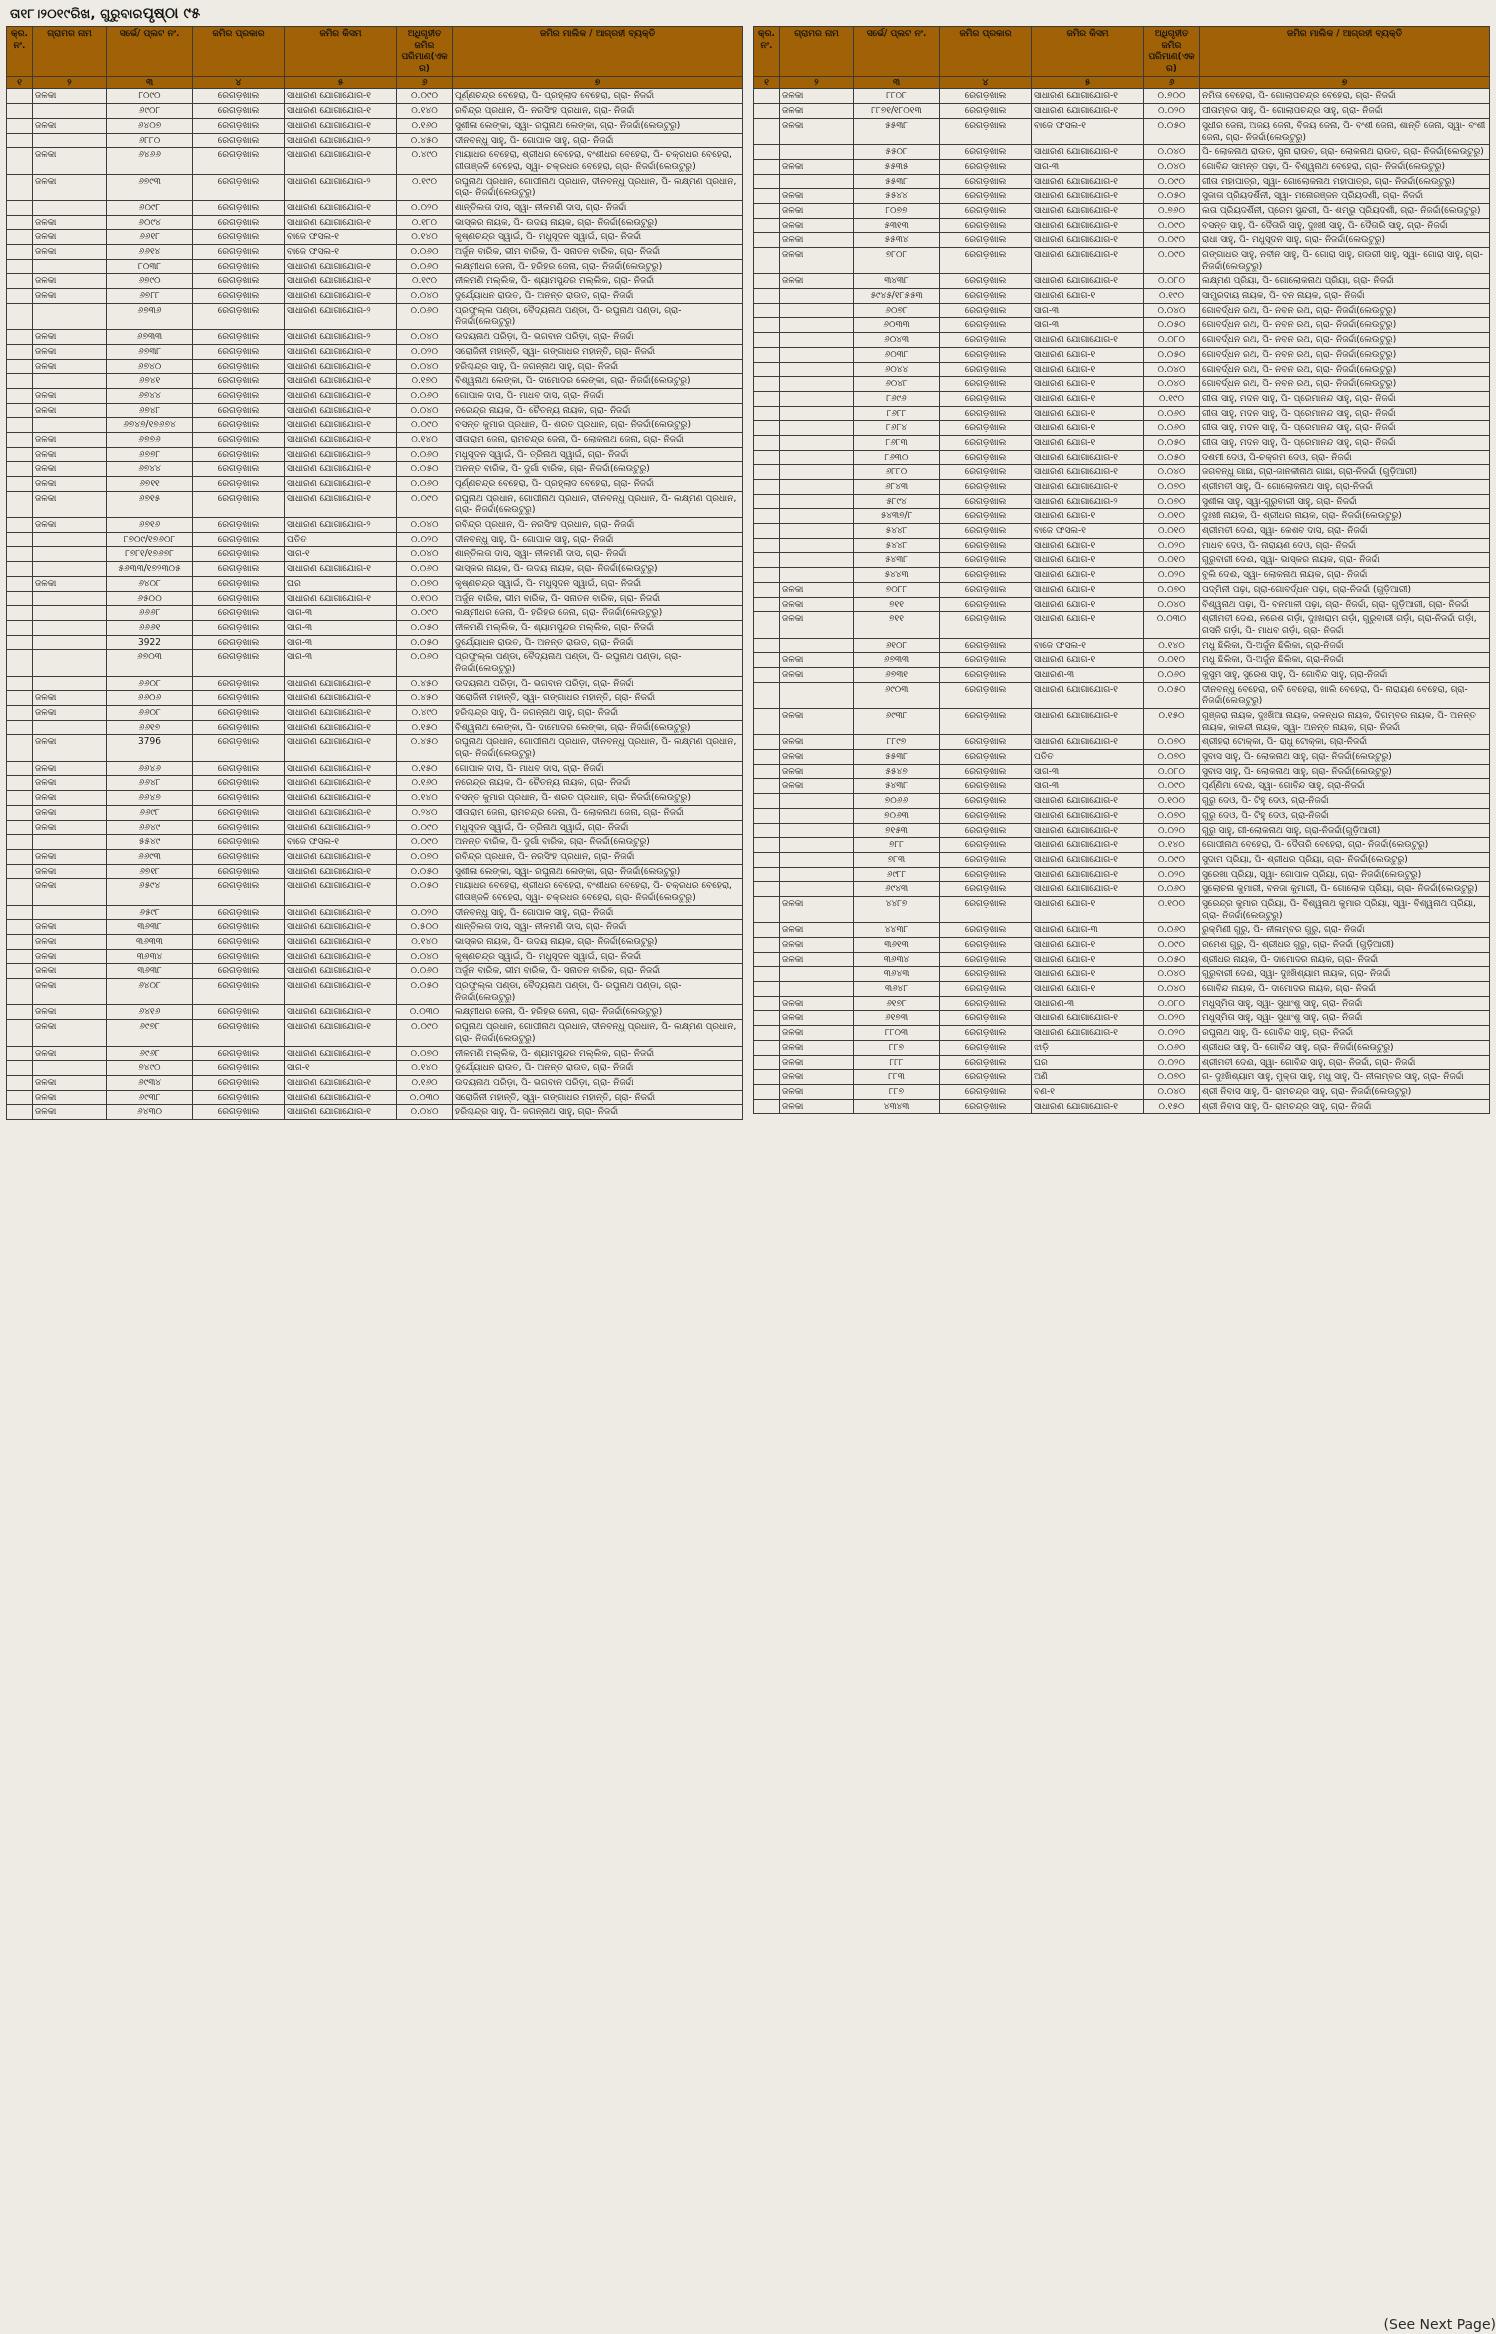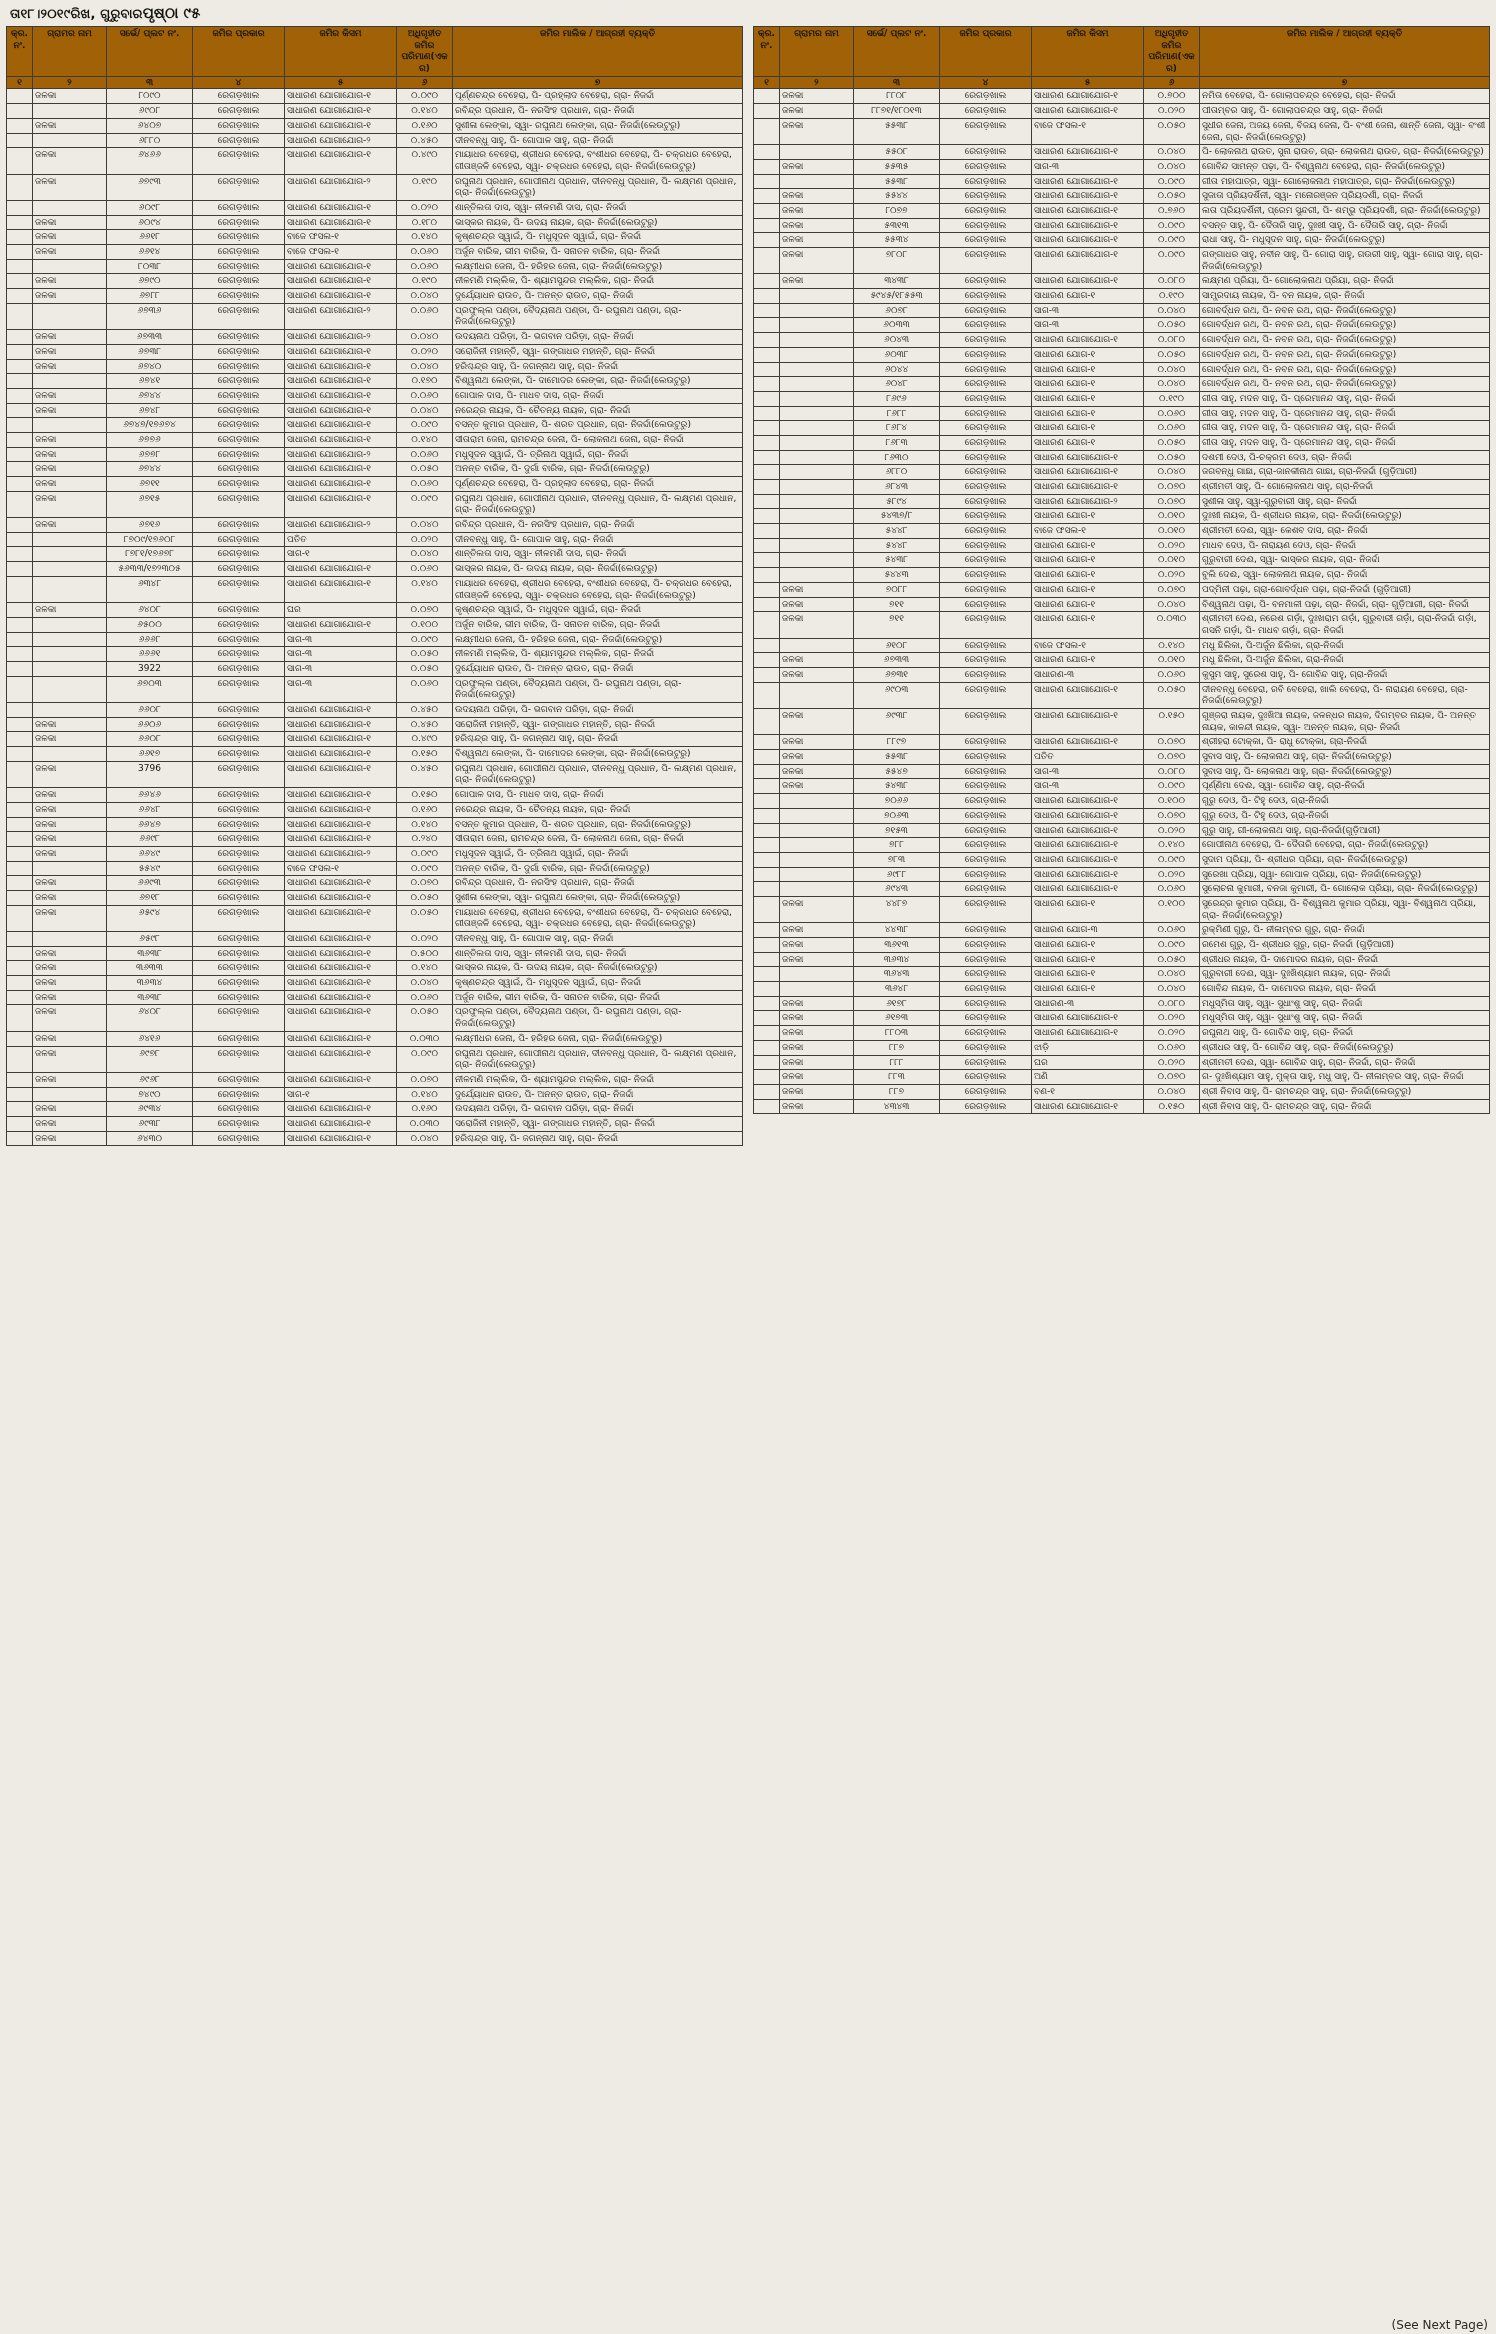--- a/index.html
+++ b/index.html
@@ -28,22 +28,22 @@
     word-wrap:break-word; overflow-wrap:break-word;
   }
   table.land th { font-weight:bold; text-align:center; background:#a16207; }
   table.land tr.nums th { padding:0 2px; font-weight:bold; }
   td.c0, td.c2, td.c5 { text-align:center; }
   td.c1 { text-align:left; padding-left:4px; }
   td.c3 { text-align:center; }
   td.c4 { text-align:left; }
   td.c6 { text-align:left; }
   .footnote {
-    position:absolute; right:8px; bottom:2px;
-    font-size:12px; color:#2b2b25;
+    position:absolute; right:0; bottom:2px;
+    font-size:14px; color:#2b2b25;
   }
 </style>
 </head>
 <body>
 
 <div class="page">
   <div class="topbar">
     <span class="hl">ତା୧୮।୨୦୧୯ରିଖ, ଗୁରୁବାର</span>
     <span class="hr">ପୃଷ୍ଠା ୯୫</span>
   </div>
@@ -344,29 +344,20 @@
             <td class="c0"></td>
             <td class="c1"></td>
             <td class="c2">୫୬୩୩/୧୭୨୩୦୫</td>
             <td class="c3">ରେଗଡ଼ଖାଲ</td>
             <td class="c4">ସାଧାରଣ ଯୋଗାଯୋଗ-୧</td>
             <td class="c5">୦.୦୬୦</td>
             <td class="c6">ଭାସ୍କର ନାୟକ, ପି- ଉଦୟ ନାୟକ, ଗ୍ରା- ନିଜର୍ଦ୍ଦା(ଲେଉଟୁରୁ)</td>
           </tr>
           <tr>
             <td class="c0"></td>
-            <td class="c1"></td>
-            <td class="c2">୬୩୪୮</td>
-            <td class="c3">ରେଗଡ଼ଖାଲ</td>
-            <td class="c4">ସାଧାରଣ ଯୋଗାଯୋଗ-୧</td>
-            <td class="c5">୦.୧୪୦</td>
-            <td class="c6">ମାୟାଧର ବେହେରା, ଶ୍ରୀଧର ବେହେରା, ବଂଶୀଧର ବେହେରା, ପି- ଚକ୍ରଧର ବେହେରା, ଗୀତାଞ୍ଜଳି ବେହେରା, ସ୍ୱା- ଚକ୍ରଧର ବେହେରା, ଗ୍ରା- ନିଜର୍ଦ୍ଦା(ଲେଉଟୁରୁ)</td>
-          </tr>
-          <tr>
-            <td class="c0"></td>
             <td class="c1">ଜଳକା</td>
             <td class="c2">୬୪୦୮</td>
             <td class="c3">ରେଗଡ଼ଖାଲ</td>
             <td class="c4">ଘର</td>
             <td class="c5">୦.୦୭୦</td>
             <td class="c6">କୃଷ୍ଣଚନ୍ଦ୍ର ସ୍ୱାଇଁ, ପି- ମଧୁସୂଦନ ସ୍ୱାଇଁ, ଗ୍ରା- ନିଜର୍ଦ୍ଦା</td>
           </tr>
           <tr>
             <td class="c0"></td>
             <td class="c1"></td>

